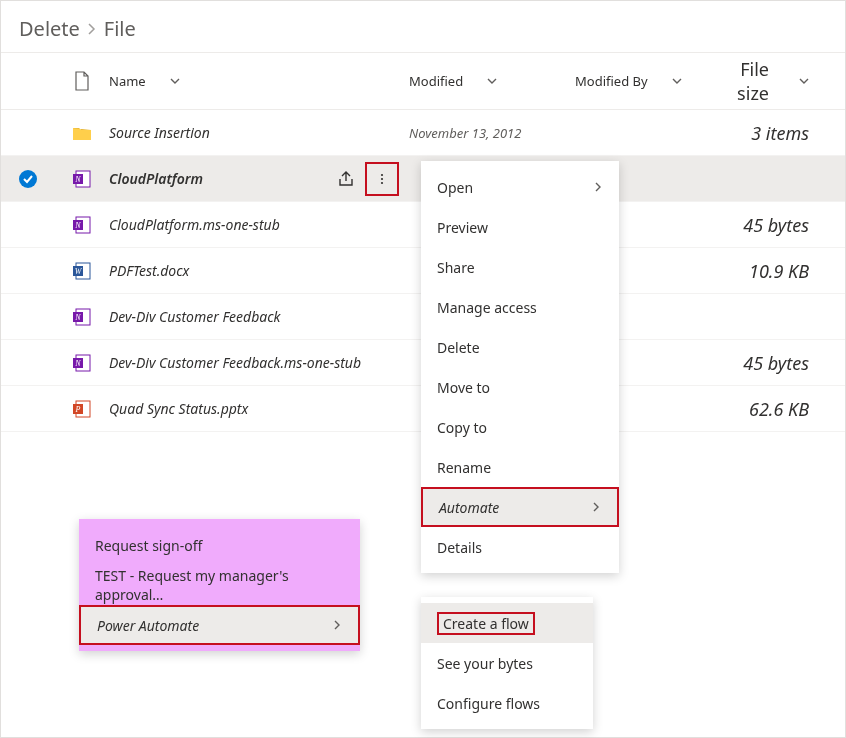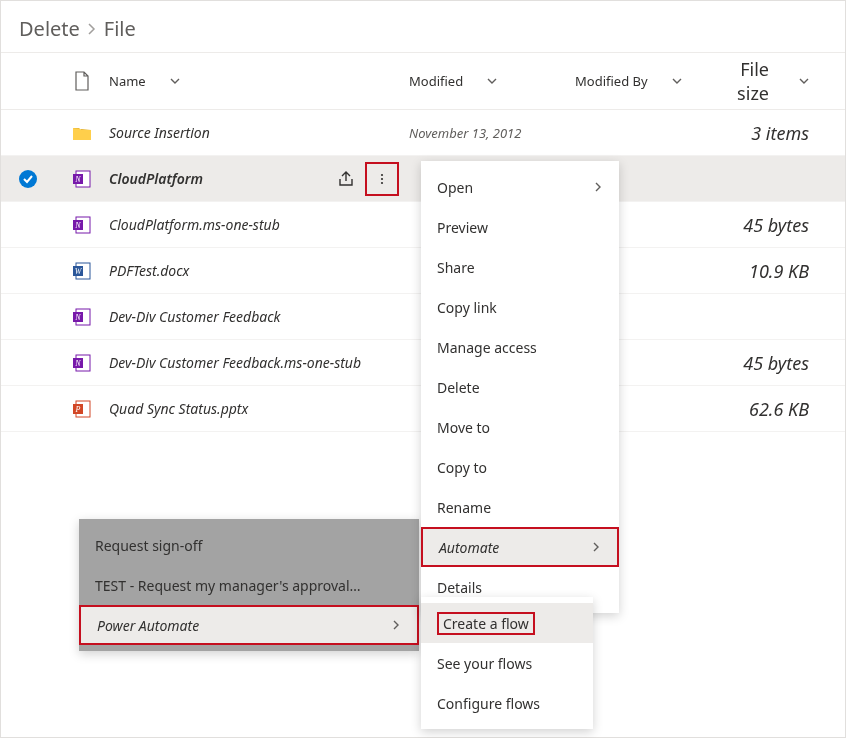--- a/index.html
+++ b/index.html
@@ -70,22 +70,22 @@
   .ctxitem {
     height: 40px; display: flex; align-items: center; justify-content: space-between;
     padding: 0 16px; cursor: pointer; font-size: 14px; color: #323130;
   }
   .ctxitem.highlight { background: #edebe9; }
   .ctxitem .arrow { color: #605e5c; font-size: 12px; }
   .ctx-red { border: 2px solid #c50f1f; font-style: italic; }
   .submenu1 {
     position: absolute;
     top: 518px; left: 78px;
-    width: 340px;
-    background: #a3a3a3;
+    width: 281px;
+    background: #f0abfc;
     box-shadow: 0 3px 10px rgba(0,0,0,0.18);
     padding: 6px 0;
     z-index: 15;
   }
   .submenu2 {
     position: absolute;
     top: 596px; left: 420px;
     width: 172px;
     background: #fff;
     box-shadow: 0 3px 10px rgba(0,0,0,0.18);
@@ -302,23 +302,20 @@
           </svg>
       </span>
     </div>
     <div class="ctxitem">
         <span>Preview</span>
       </div>
     <div class="ctxitem">
         <span>Share</span>
       </div>
     <div class="ctxitem">
-        <span>Copy link</span>
-      </div>
-    <div class="ctxitem">
         <span>Manage access</span>
       </div>
     <div class="ctxitem">
         <span>Delete</span>
       </div>
     <div class="ctxitem">
         <span>Move to</span>
       </div>
     <div class="ctxitem">
         <span>Copy to</span>
@@ -354,20 +351,20 @@
           </svg>
       </span>
     </div>
   </div>
 
   <div class="submenu2">
     <div class="ctxitem highlight">
       <span class="red-box-create" style="padding:0 4px"><span>Create a flow</span></span>
     </div>
     <div class="ctxitem">
-        <span>See your flows</span>
+        <span>See your bytes</span>
       </div>
     <div class="ctxitem">
         <span>Configure flows</span>
       </div>
   </div>
 
 </div>
 
 </body></html>

